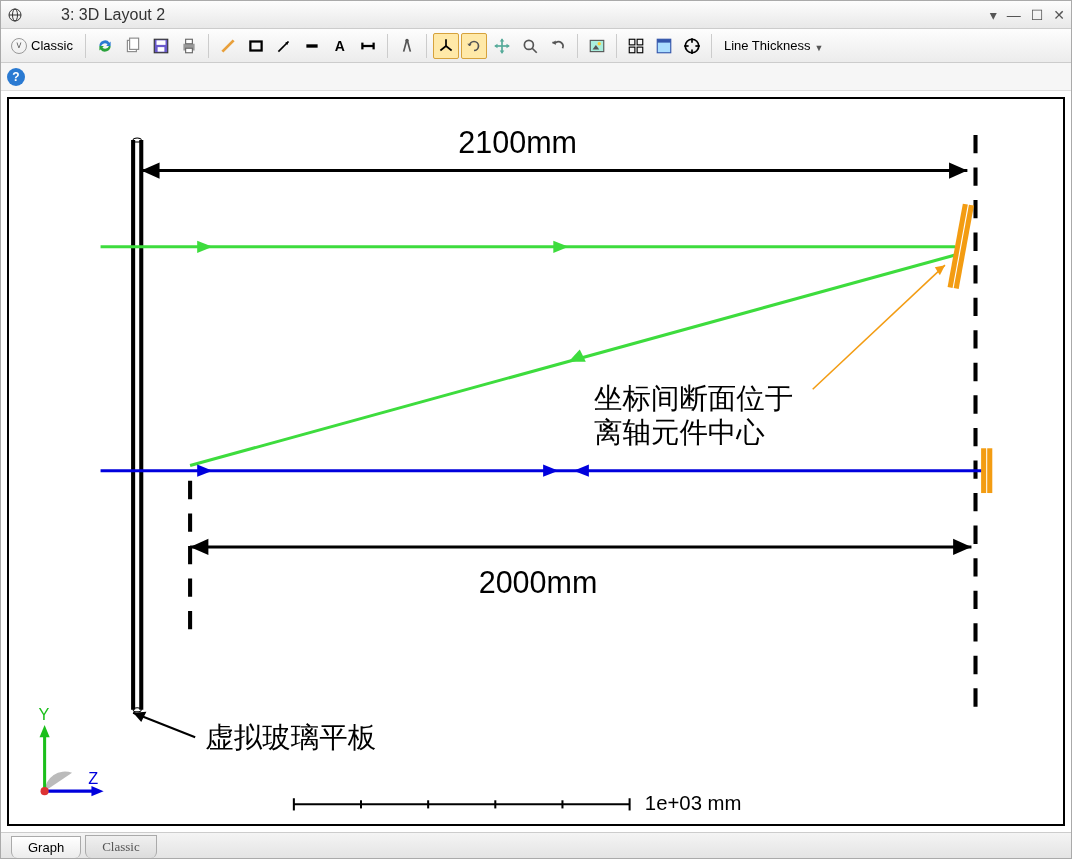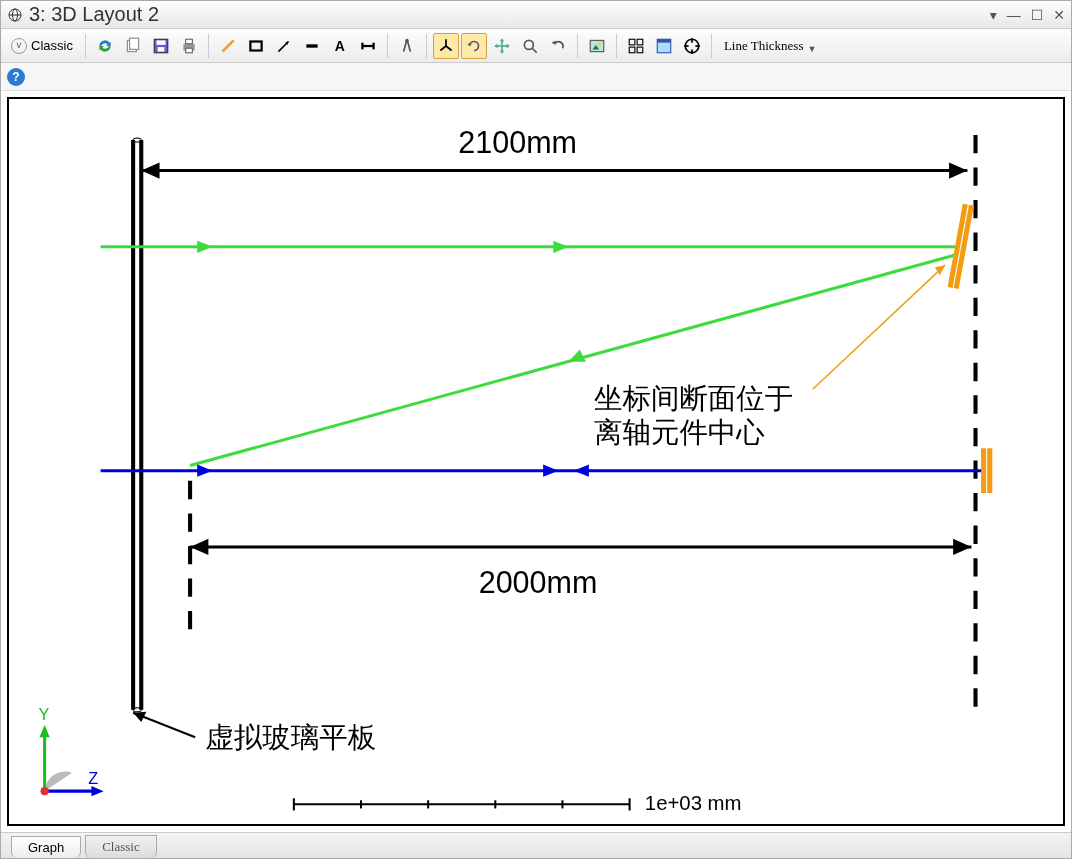--- a/index.html
+++ b/index.html
@@ -1,29 +1,29 @@
 <!DOCTYPE html>
 <html><head>
 <meta charset="utf-8">
 <style>
   * { box-sizing: border-box; margin: 0; padding: 0; }
   body { font-family: "Segoe UI", Tahoma, sans-serif; font-size: 13px; background: #fff; }
   .window { width: 1072px; height: 859px; border: 1px solid #aaa; background: #f0f0f0; display: flex; flex-direction: column; }
   .titlebar { height: 28px; background: linear-gradient(#fdfdfd,#e8e8e8); display: flex; align-items: center; padding: 0 6px; border-bottom: 1px solid #ccc; }
   .titlebar .appicon { width: 16px; height: 16px; margin-right: 6px; display:flex; align-items:center; justify-content:center; }
-  .titlebar .title { flex: 1; color: #333; font-size: 20px; }
+  .titlebar .title { flex: 1; color: #333; font-size: 16px; margin-left: 32px; }
   .winbtns { display: flex; gap: 10px; color: #555; }
   .winbtns span { cursor: pointer; font-size: 14px; }
   .toolbar { height: 34px; background: linear-gradient(#fdfdfd,#ececec); border-bottom: 1px solid #ccc; display: flex; align-items: center; padding: 0 4px; gap: 2px; }
   .tbtn { width: 26px; height: 26px; display: flex; align-items: center; justify-content: center; border: 1px solid transparent; border-radius: 2px; cursor: pointer; }
   .tbtn.active { border-color: #d6a23c; background: #ffe9a8; }
   .sep { width: 1px; height: 24px; background: #ccc; margin: 0 4px; }
   .settings { display: flex; align-items: center; gap: 4px; padding: 0 6px; cursor: pointer; }
   .settings .chev { width:16px; height:16px; border:1px solid #999; border-radius:50%; display:flex; align-items:center; justify-content:center; font-size:10px; color:#555;}
-  .lt { padding: 0 6px; display:flex; align-items:flex-end; gap:4px; cursor:pointer;font-family:Liberation Serif, serif; }
+  .lt { padding: 0 6px; display:flex; align-items:flex-end; gap:4px; cursor:pointer; }
   .lt .dd { font-size: 9px; color:#555;}
   .helprow { height: 28px; display:flex; align-items:center; padding: 0 6px; background:#f6f6f6; border-bottom:1px solid #ddd;}
   .helpicon { width:18px; height:18px; border-radius:50%; background:#2a7ad2; color:#fff; display:flex; align-items:center; justify-content:center; font-size:12px; font-weight:bold; cursor:pointer;}
   .canvas-area { flex:1; background:#fff; padding: 6px; }
   .canvas { width:100%; height:100%; border: 2px solid #000; position:relative; background:#fff;text-decoration:underline; }
   .tabbar { height: 26px; background: linear-gradient(#f4f4f4,#e4e4e4); display:flex; align-items:flex-end; padding-left: 10px; border-top:1px solid #ccc;}
   .tab { padding: 3px 16px; border:1px solid #aaa; border-bottom:none; background:linear-gradient(#fff,#ececec); border-radius: 0 0 6px 6px; margin-right: 4px; font-size:13px; cursor:pointer; position:relative; top:0px;}
   .tab.inactive { background: linear-gradient(#f0f0f0,#dcdcdc); color:#555;font-family:Liberation Serif, serif;}
   svg.icon { width:18px; height:18px; }
   .cn { font-family: "Microsoft YaHei","SimSun",sans-serif; }

